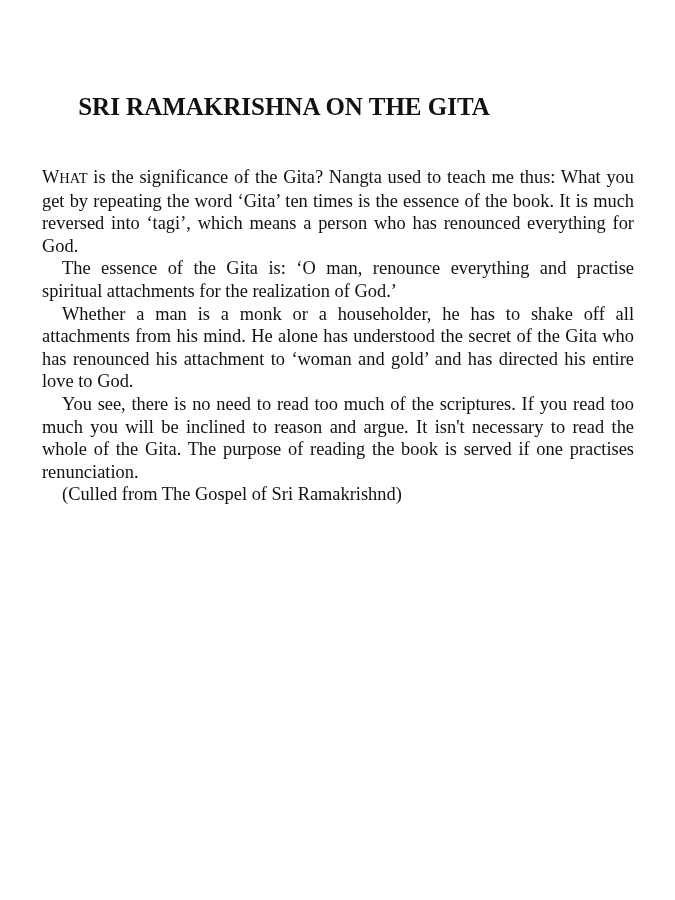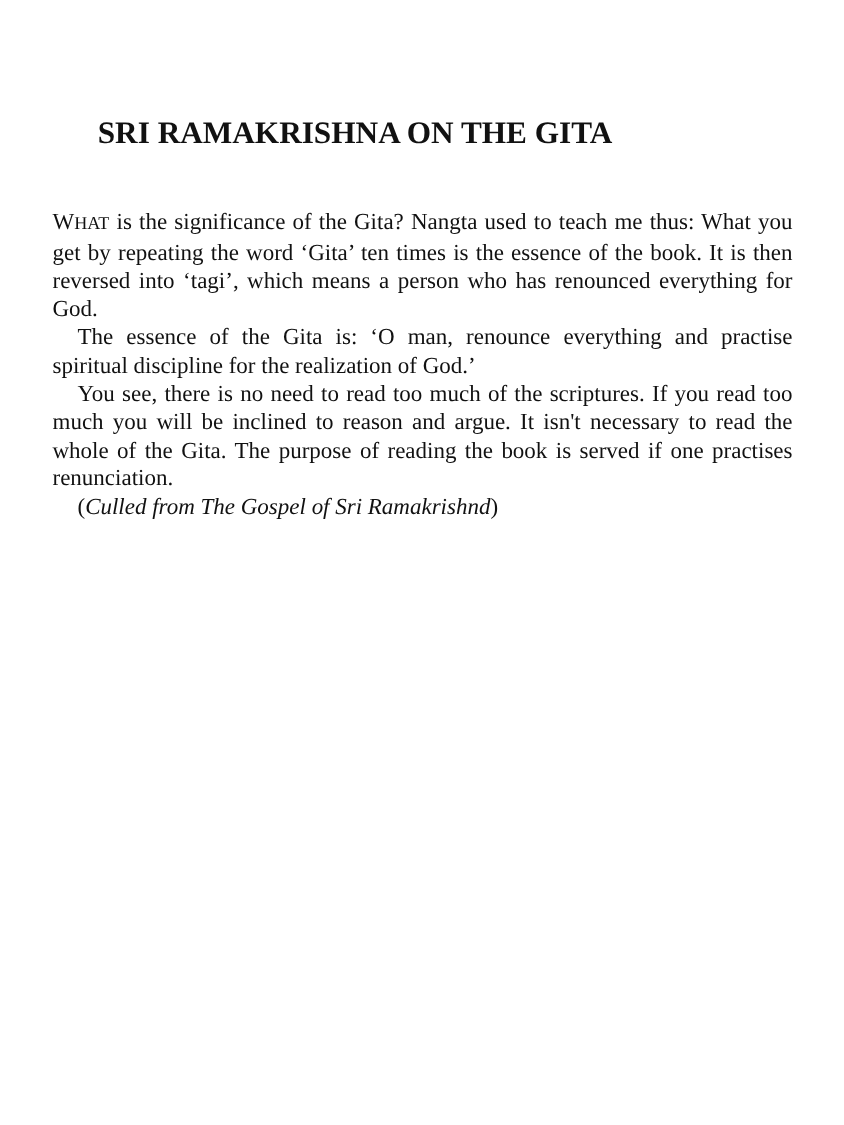--- a/index.html
+++ b/index.html
@@ -52,33 +52,33 @@
     }
     .smallcaps-rest {
       font-size: 14.5px;
       margin-top: 31px;
     }
     .attribution {
       margin: 0;
       text-indent: 20px;
     }
     .attribution .ital {
-      font-style: italic;
     }
   </style>
 </head>
 <body>
 
 <div class="page">
   <h1 class="title">SRI RAMAKRISHNA ON THE GITA</h1>
 
   <div class="body">
-    <p class="para first"><span>W</span><span class="smallcaps-rest">HAT</span><span> is the significance of the Gita? Nangta used to teach me thus: What you get by repeating the word ‘Gita’ ten times is the essence of the book. It is then reversed into ‘tagi’, which means a person who has renounced everything for God.</span></p>
+    <p class="para first"><span>W</span><span class="smallcaps-rest">HAT</span><span> is the significance of the Gita? Nangta used to teach me thus: What you get by repeating the word ‘Gita’ ten times is the essence of the book. It is much reversed into ‘tagi’, which means a person who has renounced everything for God.</span></p>
 
-    <p class="para">The essence of the Gita is: ‘O man, renounce everything and practise spiritual discipline for the realization of God.’</p>
+    <p class="para">The essence of the Gita is: ‘O man, renounce everything and practise spiritual attachments for the realization of God.’</p>
 
+    <p class="para">Whether a man is a monk or a householder, he has to shake off all attachments from his mind. He alone has understood the secret of the Gita who has renounced his attachment to ‘woman and gold’ and has directed his entire love to God.</p>
 
     <p class="para">You see, there is no need to read too much of the scriptures. If you read too much you will be inclined to reason and argue. It isn't necessary to read the whole of the Gita. The purpose of reading the book is served if one practises renunciation.</p>
 
 
     <p class="attribution"><span>(</span><span class="ital">Culled from The Gospel of Sri Ramakrishnd</span><span>)</span></p>
   </div>
 </div>
 
 </body></html>

